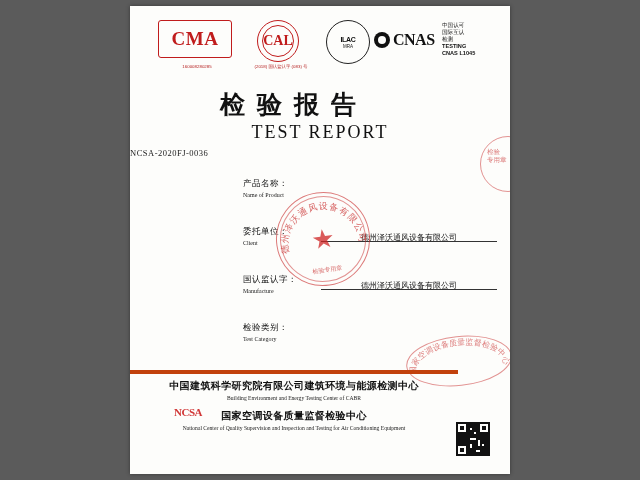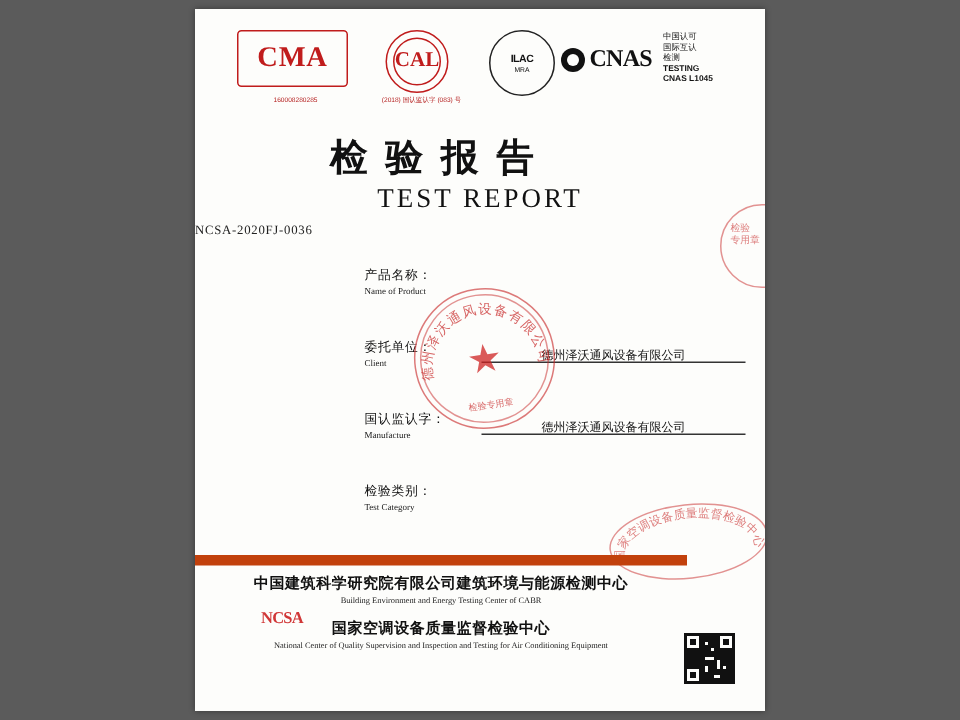--- a/index.html
+++ b/index.html
@@ -111,21 +111,21 @@
     border-bottom:.8px solid #333;height:15px;
     text-align:center;
   }
   .val span{
     font-size:8px;color:#111;
     font-family:"DejaVu Sans", sans-serif;
   }
   
   .footer{
     position:absolute;left:0;top:364px;width:328px;
-    border-top:7px solid #c2410c;padding-top:5px;text-align:center;
+    border-top:4px solid #c2410c;padding-top:5px;text-align:center;
   }
   .footer .o-cn{font-size:10px;color:#111;font-weight:bold;letter-spacing:.4px;
     font-family:"DejaVu Sans", sans-serif;}
   .footer .o-en{font-size:5.6px;color:#222;margin-top:2px;
     font-family:"Liberation Serif", serif;}
   .footer .gap{height:8px;}
   
   .seal{
     position:absolute;border-radius:50%;
     border:1.4px solid rgba(200,40,40,.62);

